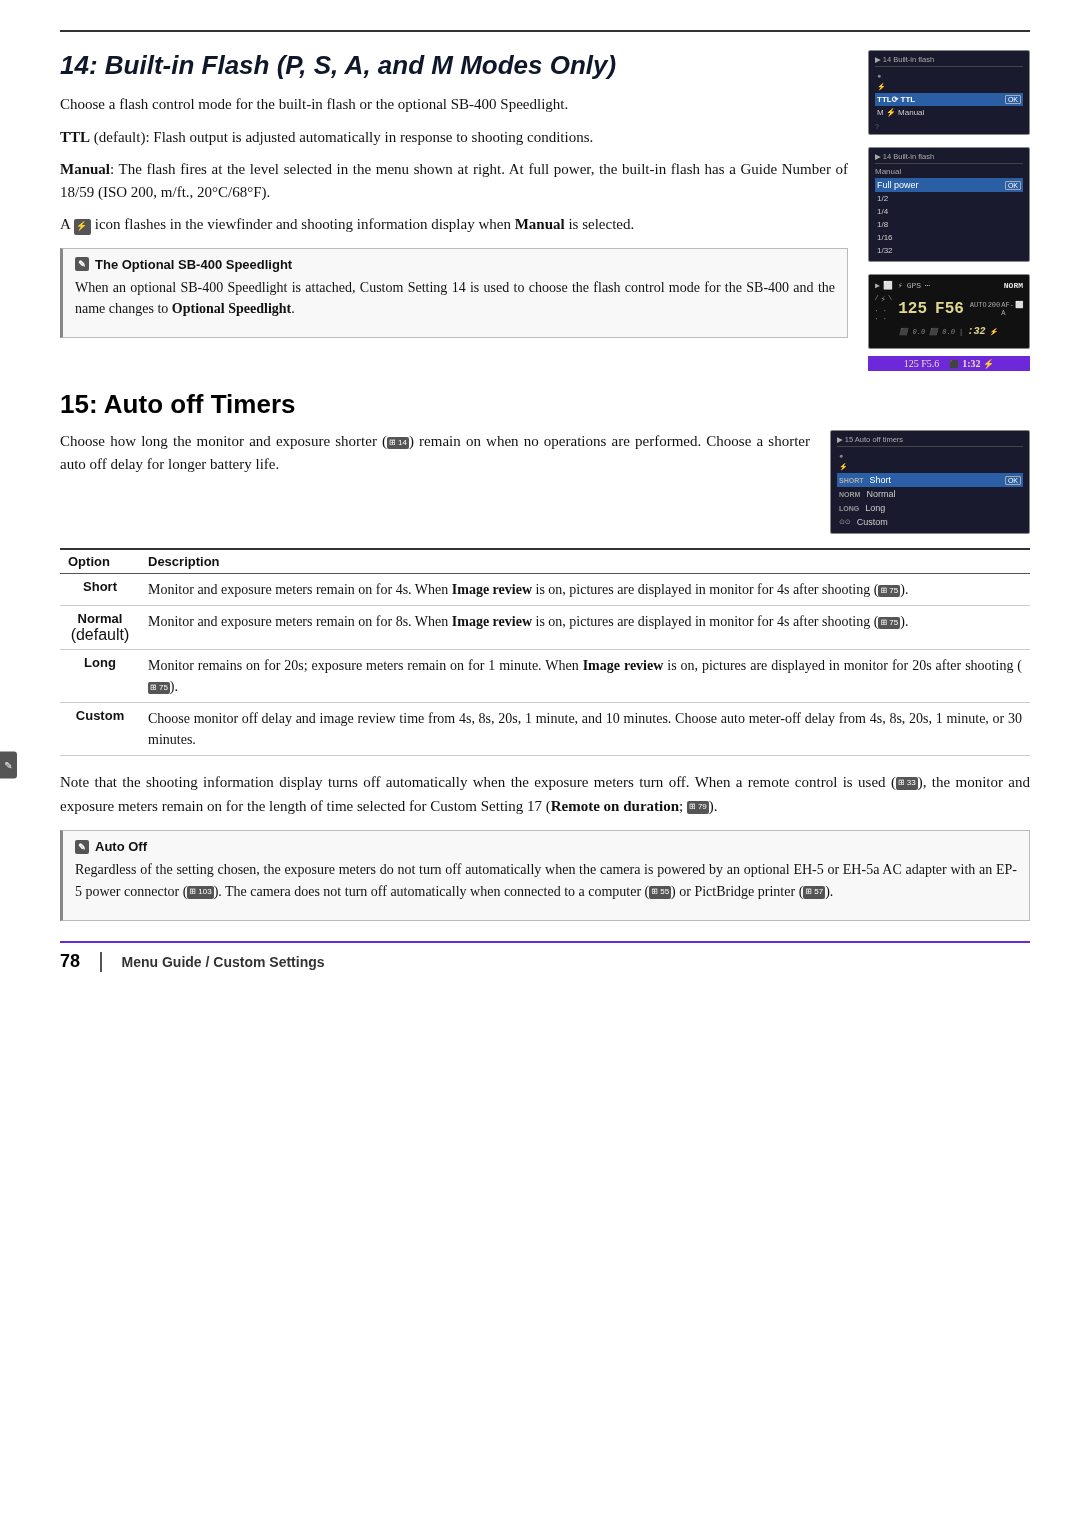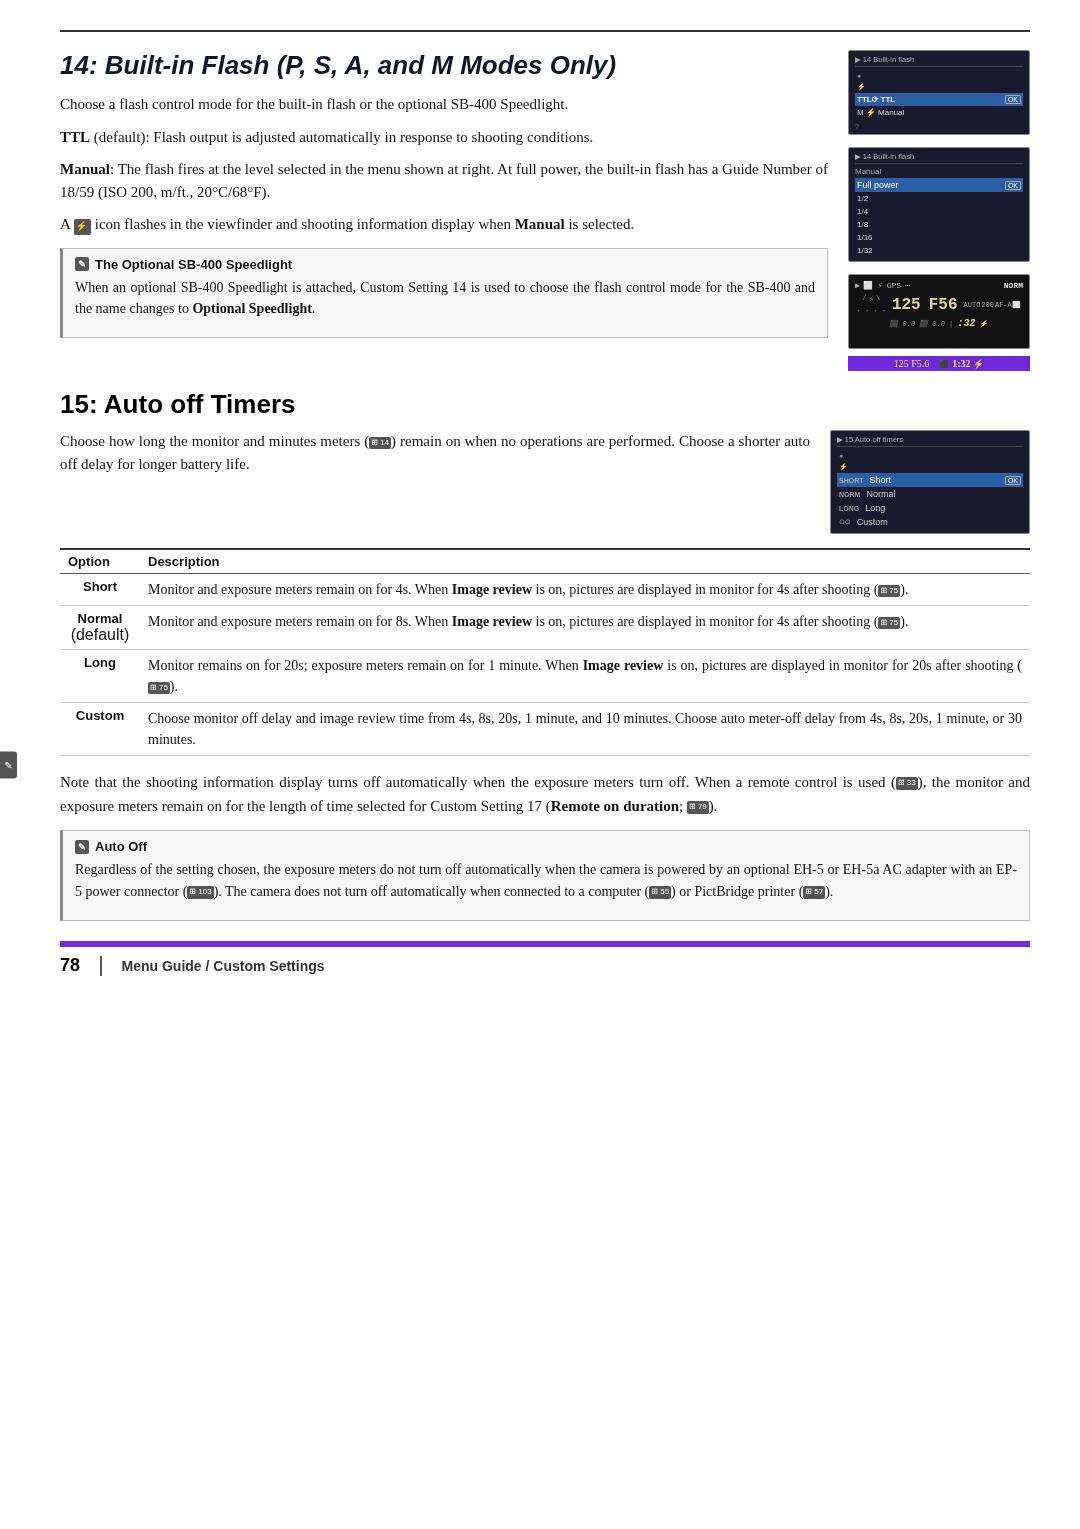--- a/index.html
+++ b/index.html
@@ -34,21 +34,21 @@
       color: #000;
     }
     .main-content {
       display: flex;
       gap: 20px;
     }
     .text-col {
       flex: 1;
     }
     .image-col {
-      width: 182px;
+      width: 162px;
       flex-shrink: 0;
       display: flex;
       flex-direction: column;
       gap: 12px;
     }
     p {
       margin-bottom: 10px;
       line-height: 1.5;
       text-align: justify;
     }
@@ -203,21 +203,21 @@
       white-space: nowrap;
       width: 80px;
     }
     .options-table td:last-child {
       line-height: 1.5;
       text-align: justify;
     }
 
     
     .page-footer {
-      border-top: 6px solid #6d28d9;
+      border-top: 2px solid #6d28d9;
       margin-top: 20px;
       padding-top: 8px;
       display: flex;
       align-items: center;
       gap: 20px;
       text-align: right;
     }
     .page-number {
       font-family: Arial, sans-serif;
       font-size: 18px;
@@ -356,21 +356,21 @@
       </div>
     </div>
   </div>
 </div>
 
 <div style="margin-top:18px;">
   <h2 class="section-15-title">15: Auto off Timers</h2>
   <div class="section15-content">
     <div class="section15-text">
       <p>
-        <span>Choose how long the monitor and minutes meters (</span><span class="ref-icon">⊞ 14</span><span>) remain on when no operations are performed.  Choose a shorter auto off delay for longer battery life.</span>
+        <span>Choose how long the monitor and exposure shorter (</span><span class="ref-icon">⊞ 14</span><span>) remain on when no operations are performed.  Choose a shorter auto off delay for longer battery life.</span>
       </p>
     </div>
     <div class="section15-img">
       <div class="cam-screen" style="min-height:80px;">
         <div class="cam-screen-title">▶ 15 Auto off timers</div>
         <div class="cam-menu-item" style="font-size:7px;color:#888;">●</div>
         <div class="cam-menu-item" style="font-size:7px;color:#888;">⚡</div>
         <div class="cam-menu-item selected">
           <span style="font-size:7px;color:#aaa;font-weight:bold;">SHORT</span>
           <span style="font-size:9px;margin-left:2px;">Short</span>

